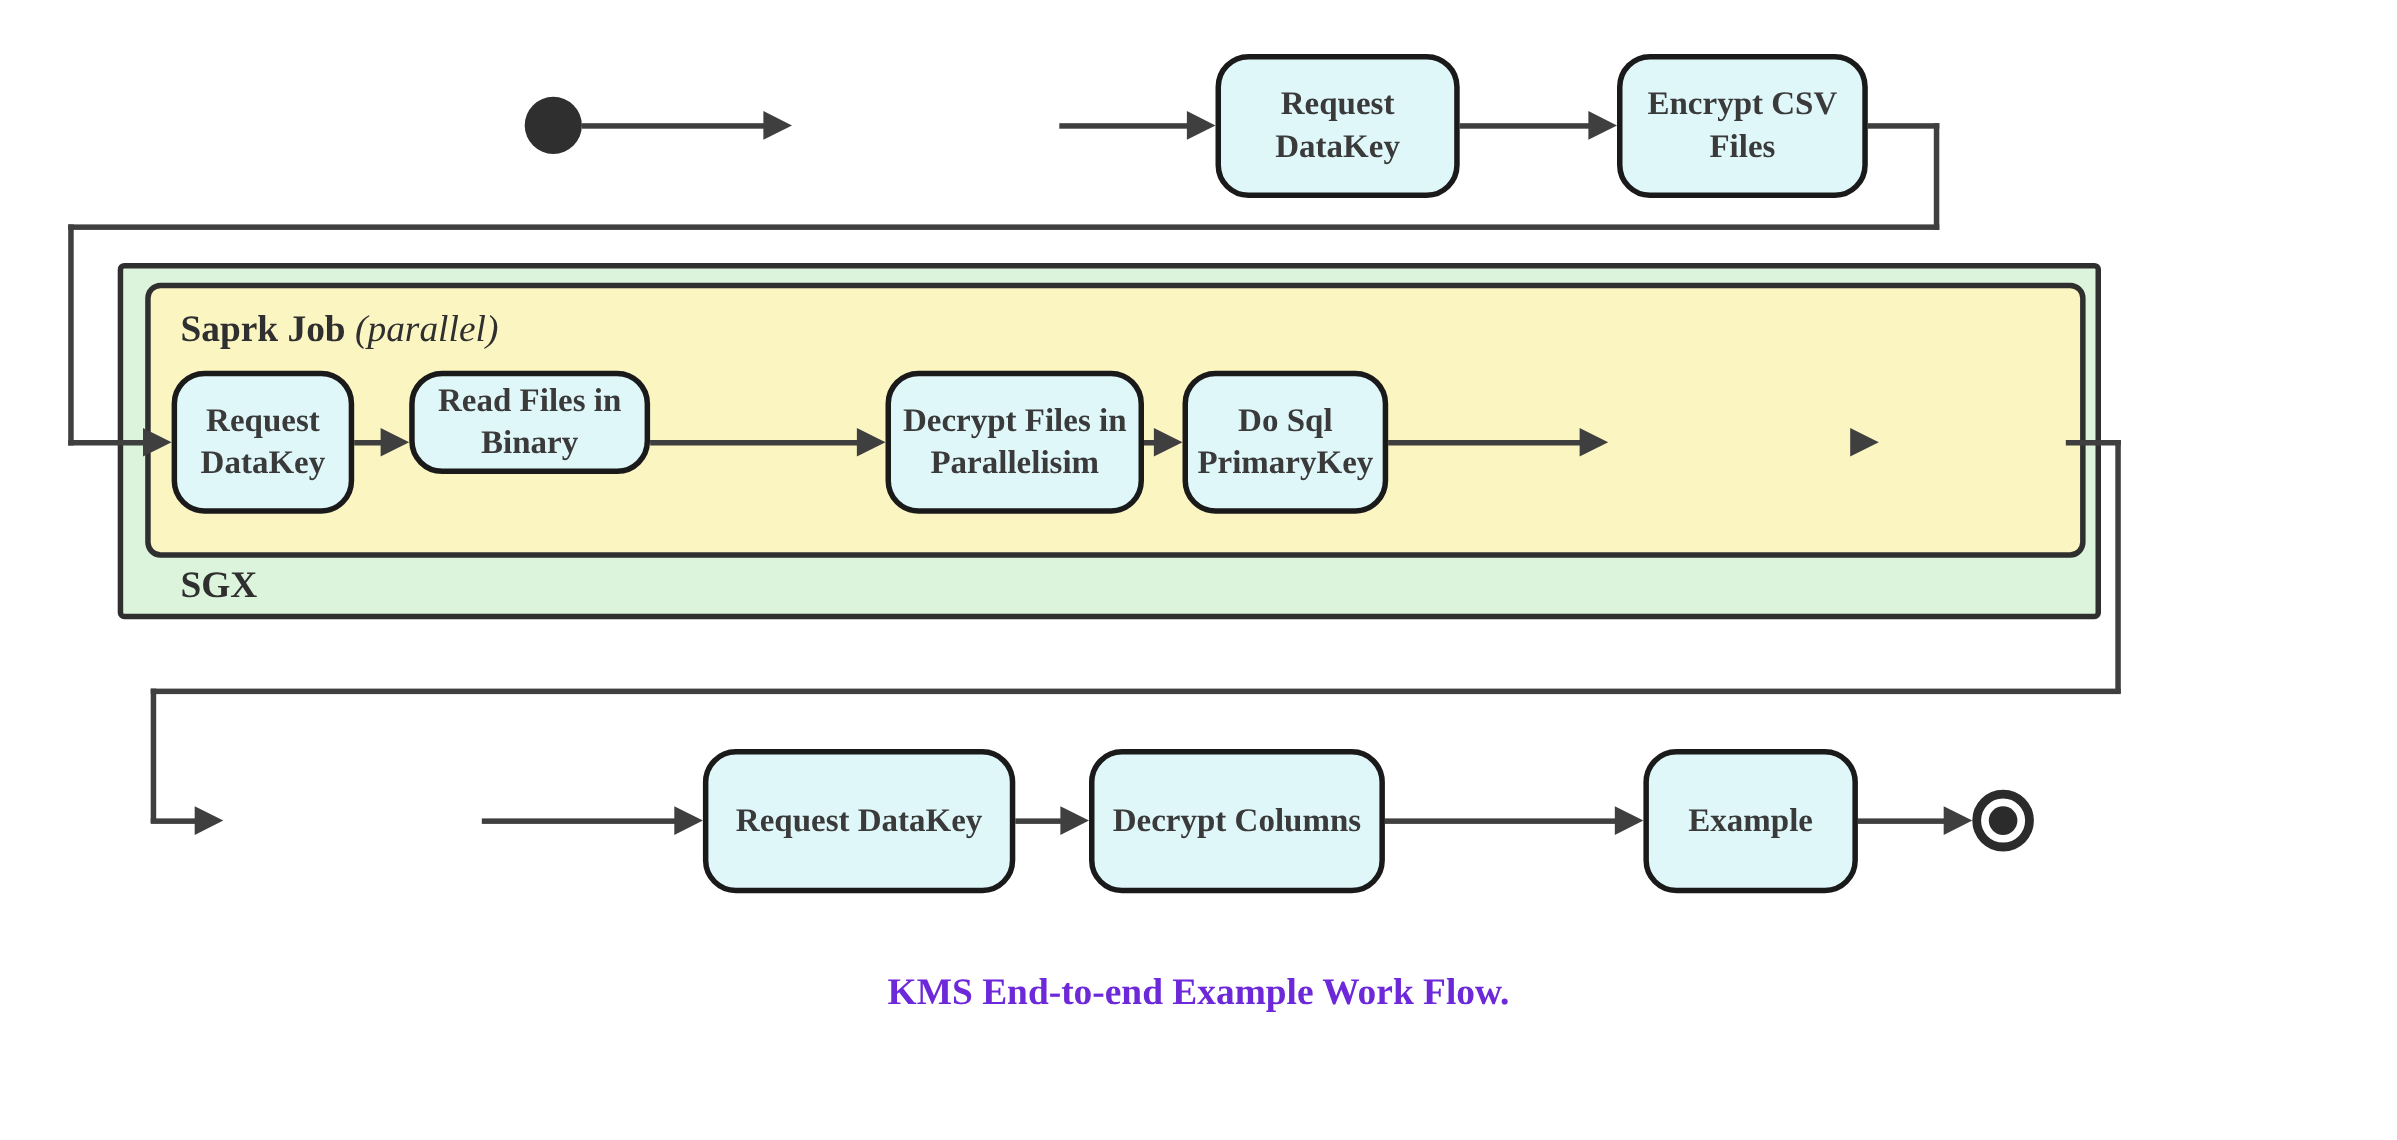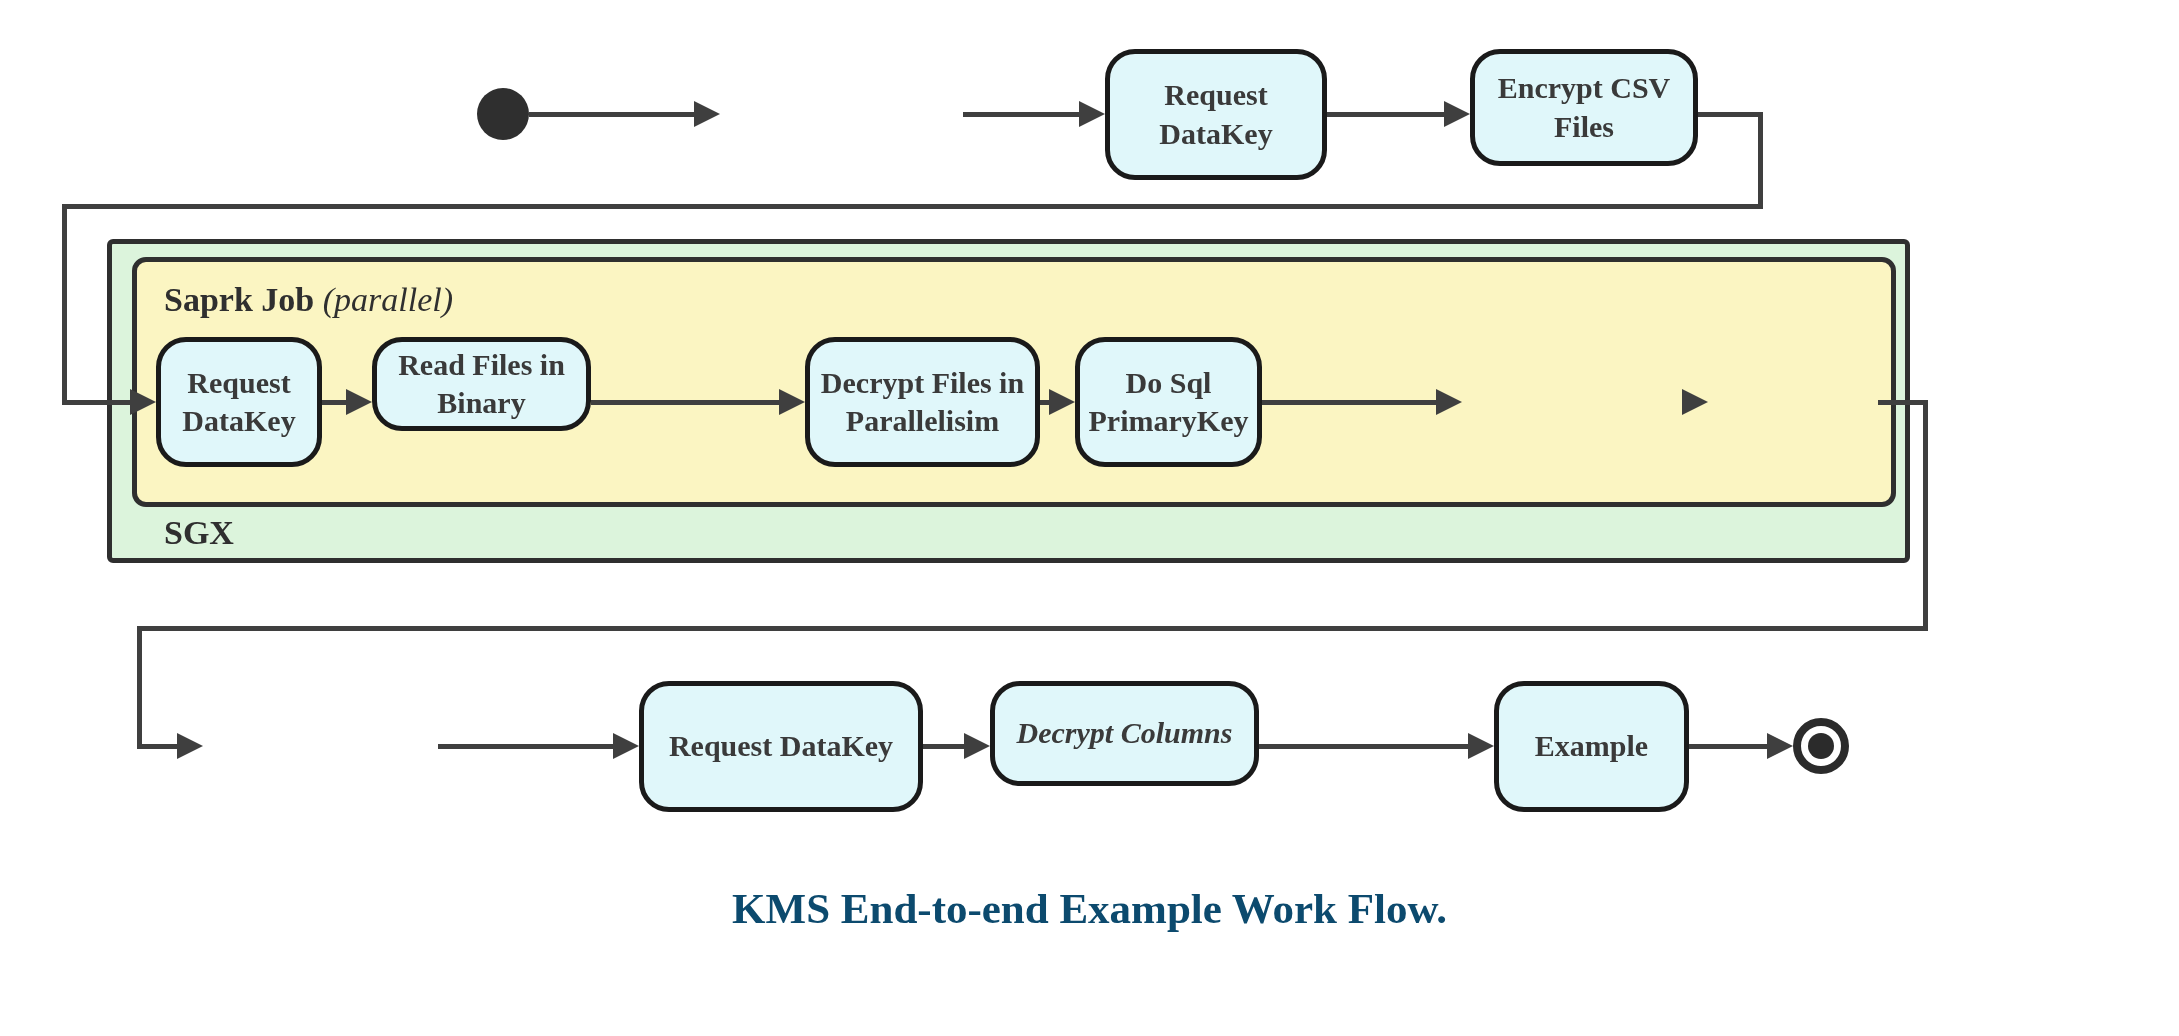--- a/index.html
+++ b/index.html
@@ -30,21 +30,21 @@
     border-left:26px solid #3F3F3F;
   }
   .start-node{position:absolute;width:52px;height:52px;border-radius:50%;background:#2F2F2F;z-index:2;}
   .end-node{
     position:absolute;box-sizing:border-box;width:56px;height:56px;border-radius:50%;
     border:8px solid #2B2B2B;background:#ffffff;display:flex;align-items:center;justify-content:center;z-index:2;
   }
   .end-node .dot{width:26px;height:26px;border-radius:50%;background:#2B2B2B;}
   .caption{
     position:absolute;left:0;top:884px;width:2179px;text-align:center;
-    font-weight:bold;font-size:43px;color:#0c4a6e;z-index:2;
+    font-weight:bold;font-size:34px;color:#6d28d9;z-index:2;
   }
 </style>
 </head>
 <body>
 
 <div id="stage">
 
   <div class="container-box sgx" style="left:107px;top:239px;width:1803px;height:324px;"></div>
   <div class="container-box spark" style="left:132px;top:257px;width:1764px;height:250px;"></div>
   <div class="grp-label" style="left:164px;top:281px;">
@@ -93,26 +93,26 @@
   <div class="edge h" style="left:438px;top:744px;width:179px;"></div>
   <div class="head" style="left:613px;top:733px;"></div>
   <div class="edge h" style="left:923px;top:744px;width:45px;"></div>
   <div class="head" style="left:964px;top:733px;"></div>
   <div class="edge h" style="left:1259px;top:744px;width:213px;"></div>
   <div class="head" style="left:1468px;top:733px;"></div>
   <div class="edge h" style="left:1689px;top:744px;width:82px;"></div>
   <div class="head" style="left:1767px;top:733px;"></div>
 
   <div class="node" style="left:1105px;top:49px;width:222px;height:131px;">Request DataKey</div>
-  <div class="node" style="left:1470px;top:49px;width:228px;height:117px;">Encrypt CSV Files</div>
+  <div class="node" style="left:1470px;top:49px;width:228px;height:131px;">Encrypt CSV Files</div>
 
   <div class="node" style="left:156px;top:337px;width:166px;height:130px;">Request DataKey</div>
   <div class="node" style="left:372px;top:337px;width:219px;height:94px;">Read Files in Binary</div>
   <div class="node" style="left:805px;top:337px;width:235px;height:130px;">Decrypt Files in Parallelisim</div>
   <div class="node" style="left:1075px;top:337px;width:187px;height:130px;">Do Sql PrimaryKey</div>
 
   <div class="node nw" style="left:639px;top:681px;width:284px;height:131px;">Request DataKey</div>
-  <div class="node nw" style="left:990px;top:681px;width:269px;height:105px;font-style:italic;">Decrypt Columns</div>
+  <div class="node nw" style="left:990px;top:681px;width:269px;height:131px;">Decrypt Columns</div>
   <div class="node nw" style="left:1494px;top:681px;width:195px;height:131px;">Example</div>
 
   <div class="caption">KMS End-to-end Example Work Flow.</div>
 
 </div>
 
 </body></html>

